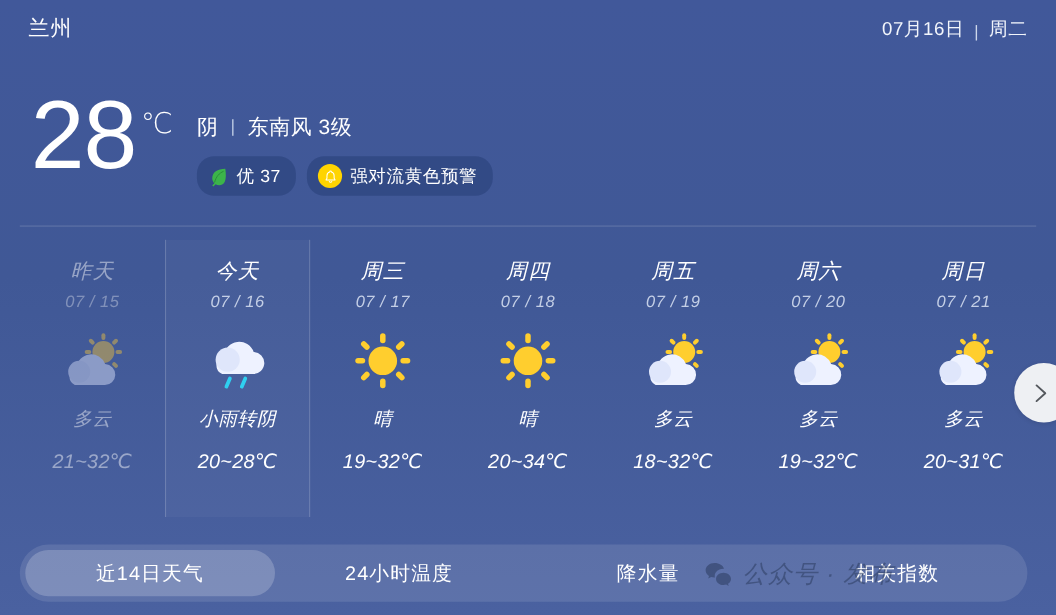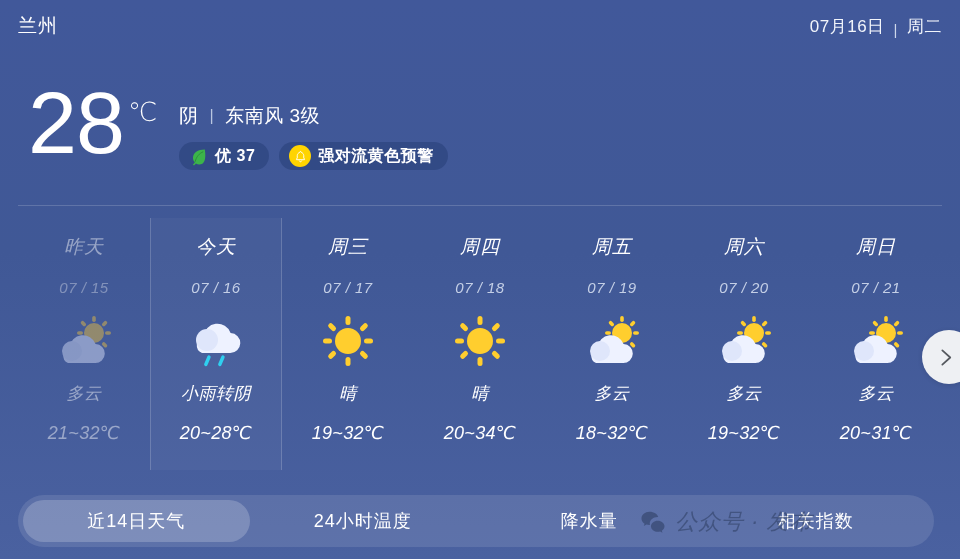--- a/index.html
+++ b/index.html
@@ -23,21 +23,21 @@
   }
 
   
   .topbar {
     position: absolute;
     top: 0; left: 0; right: 0;
     height: 52px;
     display: flex;
     align-items: center;
     justify-content: space-between;
-    padding: 0 18px;
+    padding: 0 26px;
     box-sizing: border-box;
   }
   .city {
     color: #ffffff;
     font-size: 19px;
     letter-spacing: 1px;
   }
   .datewrap {
     color: #f2f5fb;
     font-size: 17px;
@@ -95,29 +95,28 @@
   }
   .badges {
     display: flex;
     align-items: center;
     gap: 10px;
   }
   .badge {
     display: flex;
     align-items: center;
     gap: 7px;
-    height: 28px;
+    height: 36px;
     padding: 0 14px 0 10px;
     border-radius: 16px;
     background: rgba(30, 54, 110, 0.42);
     color: #ffffff;
     font-size: 16px;
     letter-spacing: 0.5px;
     box-sizing: border-box;
-    font-weight: bold;
   }
   .leaf-icon { width: 19px; height: 19px; display: block; }
   .bell-badge {
     width: 22px; height: 22px;
     border-radius: 50%;
     background: #FFD400;
     display: flex;
     align-items: center;
     justify-content: center;
     flex: 0 0 auto;
@@ -165,21 +164,21 @@
   .daycol.today::after { right: 0; }
 
   .dayname {
     color: #ffffff;
     font-size: 19px;
     letter-spacing: 1px;
   }
   .daydate {
     color: #c4cfe6;
     font-size: 15px;
-    margin-top: 19px;
+    margin-top: 6px;
     letter-spacing: 0.5px;
   }
   .dayicon {
     height: 62px;
     width: 72px;
     margin-top: 14px;
     display: flex;
     align-items: center;
     justify-content: center;
   }

